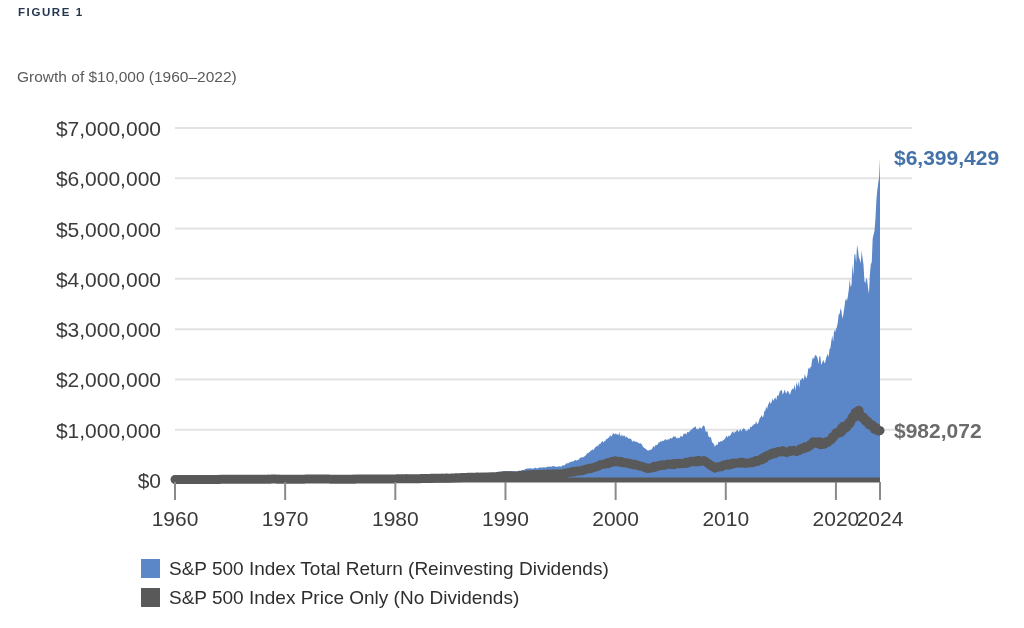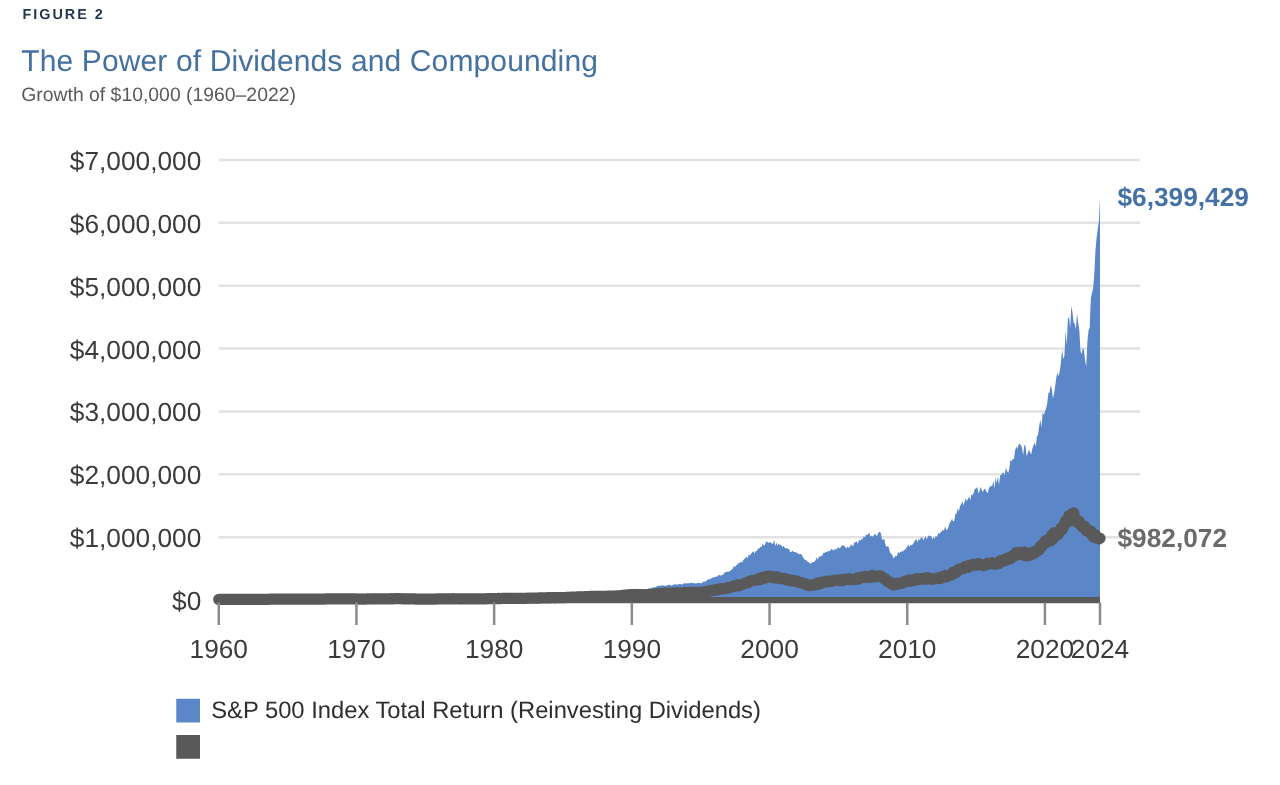--- a/index.html
+++ b/index.html
@@ -98,23 +98,22 @@
     color: #2e2e2e;
     line-height: 1;
     white-space: nowrap;
   }
 </style>
 </head>
 <body>
 
 <div id="page">
 
-  <div class="figure-label">FIGURE 2</div>
+  <div class="figure-label">FIGURE 1</div>
 
-  <div class="chart-title">The Power of Dividends and Compounding</div>
 
   <div class="chart-subtitle">Growth of $10,000 (1960–2022)</div>
 
   <div id="plot-wrap">
     <svg id="plot-svg" width="1024" height="420" viewBox="0 0 1024 420">
       <g id="gridlines">
           <line x1="175" x2="912" y1="321.7142857142857" y2="321.7142857142857" stroke="#e2e2e2" stroke-width="2"></line>
           <line x1="175" x2="912" y1="271.42857142857144" y2="271.42857142857144" stroke="#e2e2e2" stroke-width="2"></line>
           <line x1="175" x2="912" y1="221.14285714285714" y2="221.14285714285714" stroke="#e2e2e2" stroke-width="2"></line>
           <line x1="175" x2="912" y1="170.85714285714286" y2="170.85714285714286" stroke="#e2e2e2" stroke-width="2"></line>
@@ -166,16 +165,17 @@
     </svg>
   </div>
 
   <div id="legend">
     <div class="legend-row">
       <span class="legend-swatch" style="background: rgb(91, 135, 200);"></span>
       <span class="legend-text">S&amp;P 500 Index Total Return (Reinvesting Dividends)</span>
     </div>
     <div class="legend-row">
       <span class="legend-swatch" style="background: rgb(89, 89, 89);"></span>
+      <span class="legend-text">S&amp;P 500 Index Price Only (No Dividends)</span>
     </div>
   </div>
 
 </div>
 
 </body></html>

